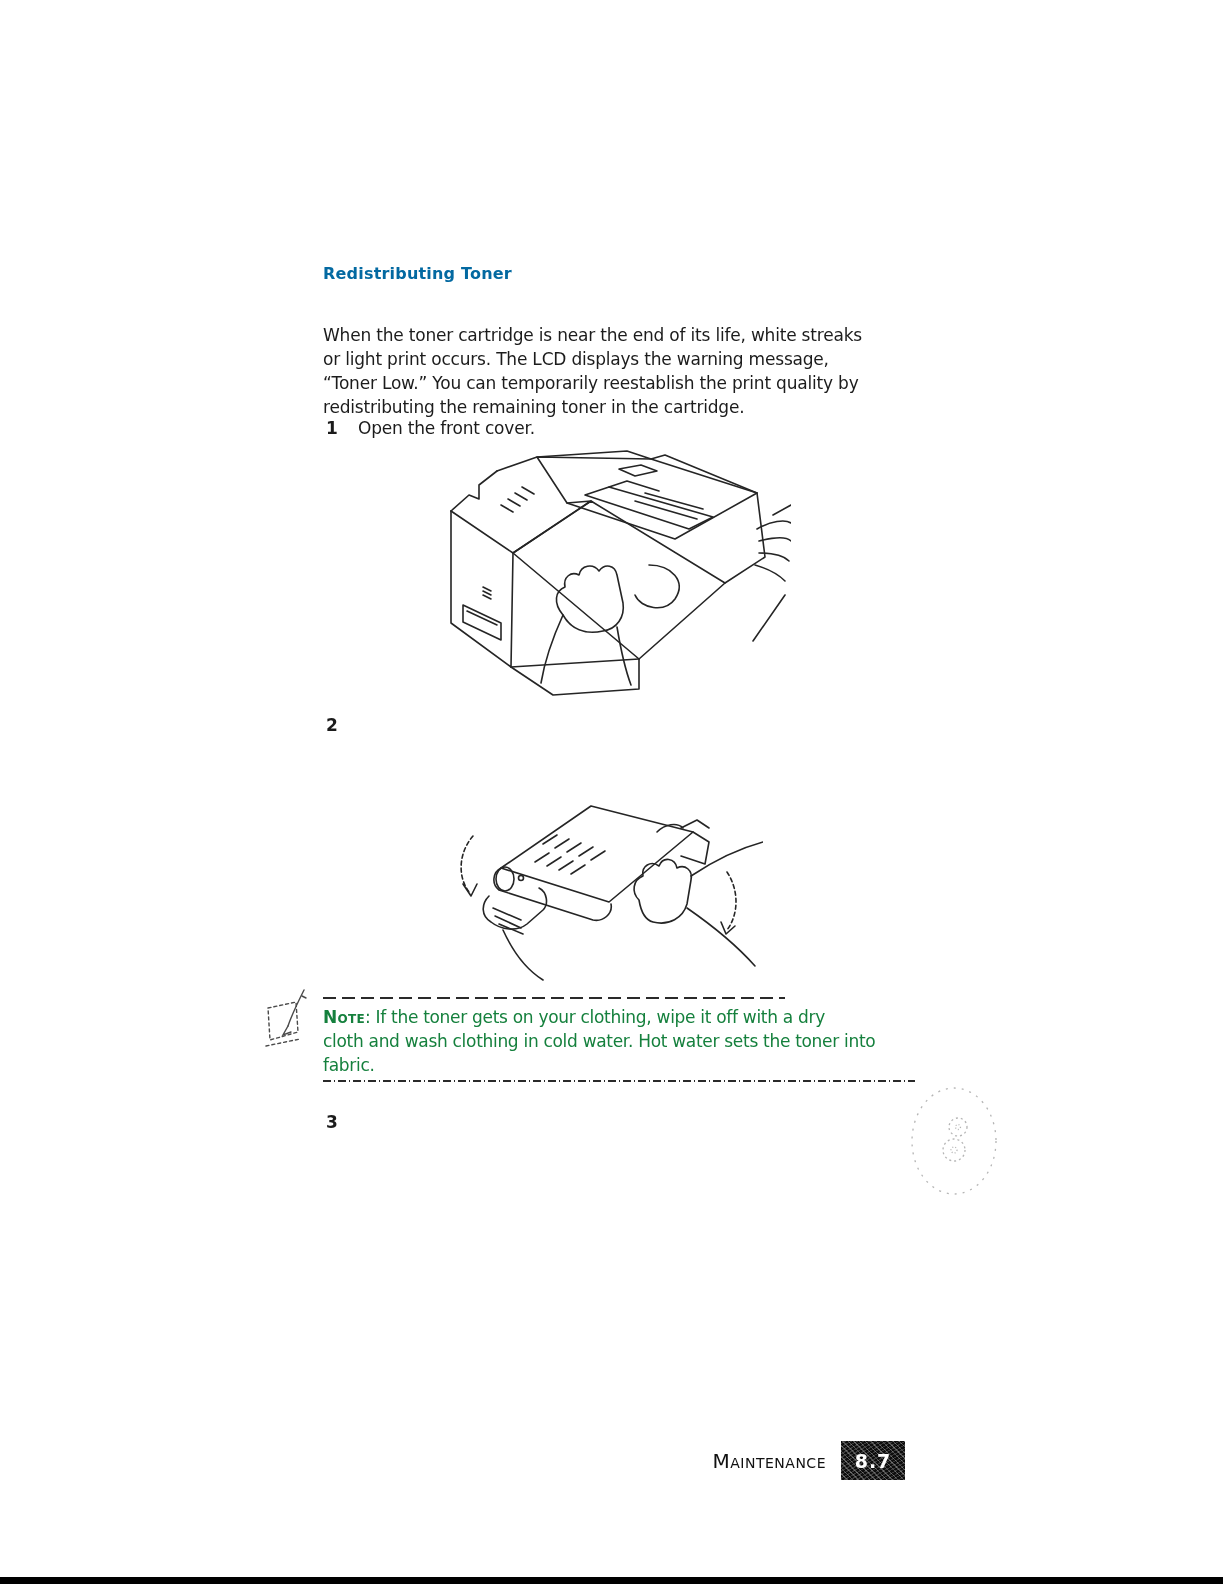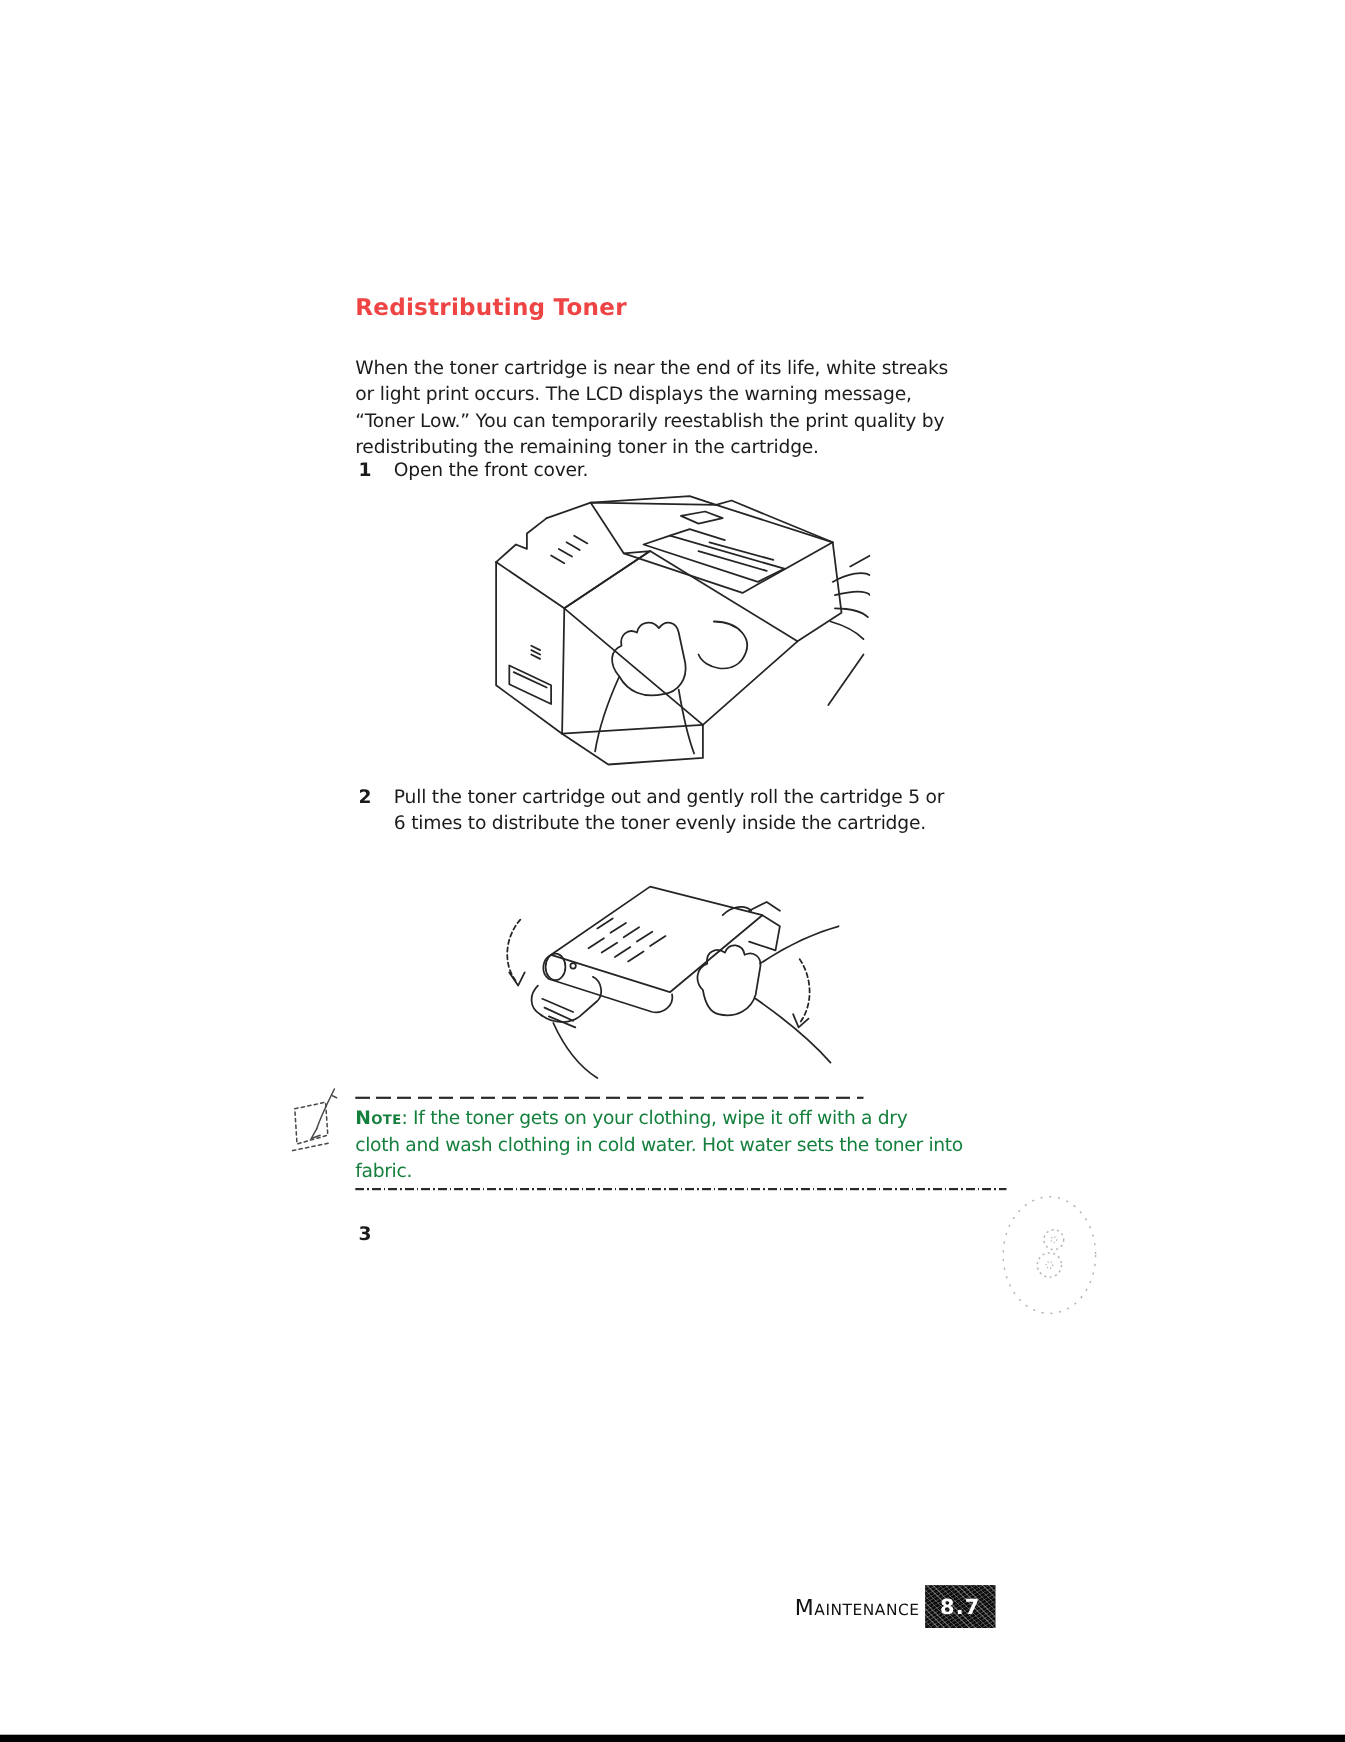--- a/index.html
+++ b/index.html
@@ -3,21 +3,21 @@
 <meta charset="utf-8">
 <style>
   html,body{margin:0;padding:0;}
   body{
     width:1223px;height:1584px;position:relative;background:#ffffff;
     font-family:"DejaVu Sans","Liberation Sans",sans-serif;
     color:#1b1b1b;overflow:hidden;
   }
   .abs{position:absolute;}
   .page-title{
-    left:323px;top:253px;font-size:21px;font-weight:bold;letter-spacing:0.2px;color:#ef4444;
+    left:323px;top:253px;font-size:16px;font-weight:bold;letter-spacing:0.2px;color:#0369a1;
   }
   .intro{
     left:323px;top:306px;width:640px;font-size:17px;line-height:24px;
     letter-spacing:-0.2px;white-space:pre-line;color:#1c1c1c;
   }
   .step{display:flex;align-items:flex-start;font-size:17px;line-height:24px;letter-spacing:-0.2px;}
   .step-num{font-weight:bold;width:35px;flex:0 0 35px;padding-left:3px;box-sizing:border-box;}
   .step-text{white-space:pre-line;}
   .step1{left:323px;top:416px;width:620px;}
   .step2{left:323px;top:713px;width:620px;}
@@ -29,21 +29,21 @@
     background:repeating-linear-gradient(90deg,#2a2a2a 0 13px,transparent 13px 19px);}
   .rule-bottom{width:592px;height:2px;margin-top:3px;
     background:repeating-linear-gradient(90deg,#2a2a2a 0 8px,transparent 8px 11px,#2a2a2a 11px 12px,transparent 12px 15px);}
   .note-text{margin:6px 0 2px 0;font-size:17px;line-height:24px;letter-spacing:-0.3px;color:#15803d;}
   .note-label{font-variant:small-caps;font-weight:bold;letter-spacing:0.3px;}
   .note-body{white-space:pre-line;}
   .note-icon{left:258px;top:986px;}
   .watermark{left:906px;top:1083px;}
   .footer{
     left:323px;top:1441px;width:582px;display:flex;justify-content:flex-end;
-    align-items:center;gap:5px;
+    align-items:center;gap:15px;
   }
   .footer-label{
     font-variant:small-caps;font-size:20px;letter-spacing:0.5px;color:#111;
   }
   .page-badge{
     width:64px;height:39px;display:flex;align-items:center;justify-content:center;
     color:#fff;font-size:19px;font-weight:bold;letter-spacing:1px;
     background-color:#0d0d0d;
     background-image:
       repeating-linear-gradient(45deg,rgba(255,255,255,.28) 0 1px,transparent 1px 4px),
@@ -94,22 +94,20 @@
     <path d="M372,150 L340,196"></path>
     <path d="M150,170 C140,158 142,146 152,142 C150,132 158,126 166,130 C168,120 180,118 186,126 C192,118 202,120 204,130 L210,158 C212,172 204,184 190,186 C172,190 158,184 150,170 Z"></path>
     <path d="M150,170 C140,192 132,214 128,238"></path>
     <path d="M204,182 C208,206 212,224 218,240"></path>
     <path d="M98,222 L140,250 L226,244 L226,214"></path>
   </g>
 </svg>
 
 <div class="abs step step2">
   <span class="step-num">2</span>
-  <span class="step-text">Pull the toner cartridge out and gently roll the cartridge 5 or
-6 times to distribute the toner evenly inside the cartridge.</span>
 </div>
 
 <svg class="abs fig2" width="320" height="202" viewBox="0 0 320 202">
   <g fill="none" stroke="#252525" stroke-width="1.6" stroke-linejoin="round" stroke-linecap="round">
     <path d="M58,88 L148,26 L250,52 L166,122 Z"></path>
     <path d="M92,82 l14,-9 M104,86 l14,-9 M116,90 l14,-9 M128,94 l14,-9"></path>
     <path d="M100,64 l14,-9 M112,68 l14,-9 M124,72 l14,-9 M136,76 l14,-9 M148,80 l14,-9"></path>
     <path d="M58,88 C50,92 48,104 56,110 L150,140 C160,142 170,134 168,124"></path>
     <ellipse cx="62" cy="99" rx="9" ry="12"></ellipse>
     <circle cx="78" cy="98" r="2.5"></circle>

